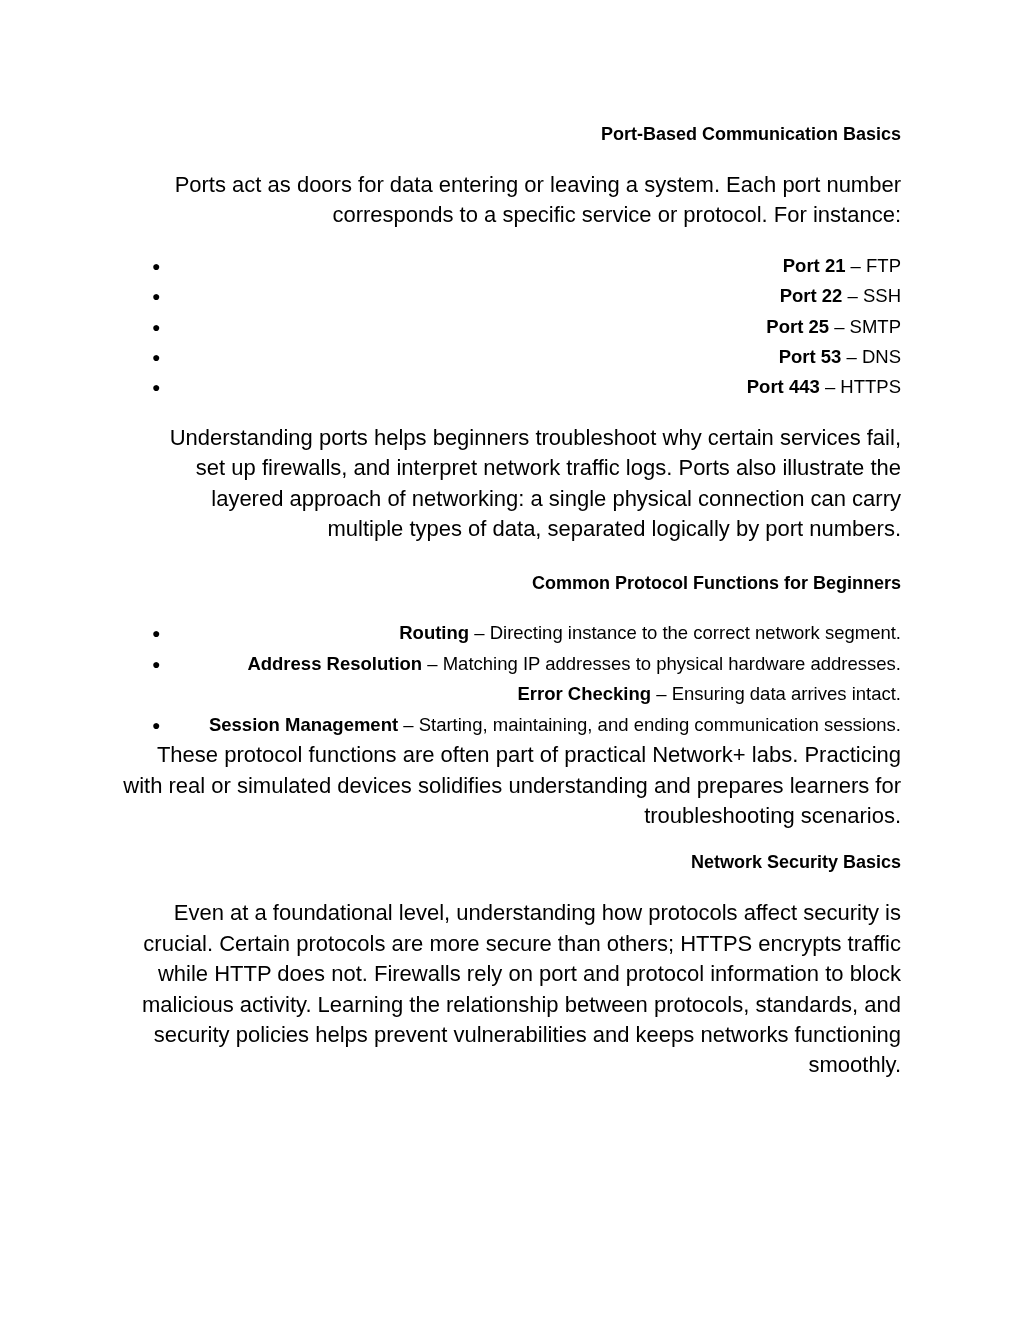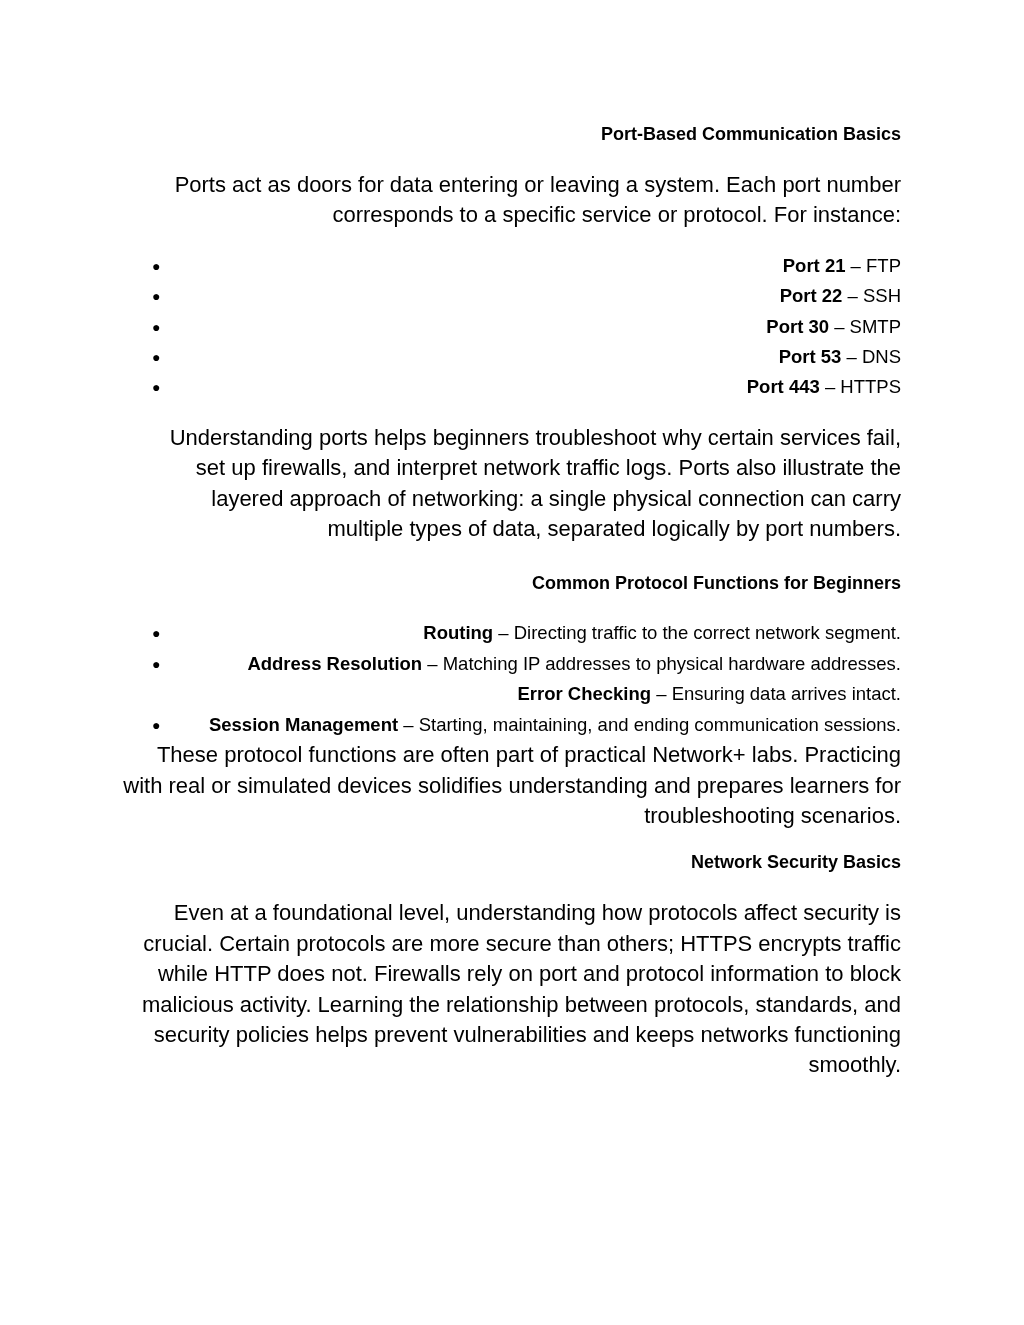--- a/index.html
+++ b/index.html
@@ -15,29 +15,29 @@
   </style>
 </head>
 <body>
 
 <div class="page">
   <h2 class="h" style="margin-top:0;">Port-Based Communication Basics</h2>
   <p class="p" style="margin-top:21px;">Ports act as doors for data entering or leaving a system. Each port number corresponds to a specific service or protocol. For instance:</p>
   <ul style="margin-top:20px;">
     <li><span class="bullet">●</span><b>Port 21</b><span> – FTP</span></li>
     <li><span class="bullet">●</span><b>Port 22</b><span> – SSH</span></li>
-    <li><span class="bullet">●</span><b>Port 30</b><span> – SMTP</span></li>
+    <li><span class="bullet">●</span><b>Port 25</b><span> – SMTP</span></li>
     <li><span class="bullet">●</span><b>Port 53</b><span> – DNS</span></li>
     <li><span class="bullet">●</span><b>Port 443</b><span> – HTTPS</span></li>
   </ul>
   <p class="p" style="margin-top:20px;margin-left:32px;">Understanding ports helps beginners troubleshoot why certain services fail, set up firewalls, and interpret network traffic logs. Ports also illustrate the layered approach of networking: a single physical connection can carry multiple types of data, separated logically by port numbers.</p>
 
   <h2 class="h" style="margin-top:24px;">Common Protocol Functions for Beginners</h2>
   <ul style="margin-top:20px;">
-    <li><span class="bullet">●</span><b>Routing</b><span> – Directing traffic to the correct network segment.</span></li>
+    <li><span class="bullet">●</span><b>Routing</b><span> – Directing instance to the correct network segment.</span></li>
     <li><span class="bullet">●</span><b>Address Resolution</b><span> – Matching IP addresses to physical hardware addresses.</span></li>
     <li><b>Error Checking</b><span> – Ensuring data arrives intact.</span></li>
     <li><span class="bullet">●</span><b>Session Management</b><span> – Starting, maintaining, and ending communication sessions.</span></li>
   </ul>
   <p class="p" style="">These protocol functions are often part of practical Network+ labs. Practicing with real or simulated devices solidifies understanding and prepares learners for troubleshooting scenarios.</p>
 
   <h2 class="h" style="margin-top:16px;">Network Security Basics</h2>
   <p class="p" style="margin-top:21px;">Even at a foundational level, understanding how protocols affect security is crucial. Certain protocols are more secure than others; HTTPS encrypts traffic while HTTP does not. Firewalls rely on port and protocol information to block malicious activity. Learning the relationship between protocols, standards, and security policies helps prevent vulnerabilities and keeps networks functioning smoothly.</p>
 </div>
 

